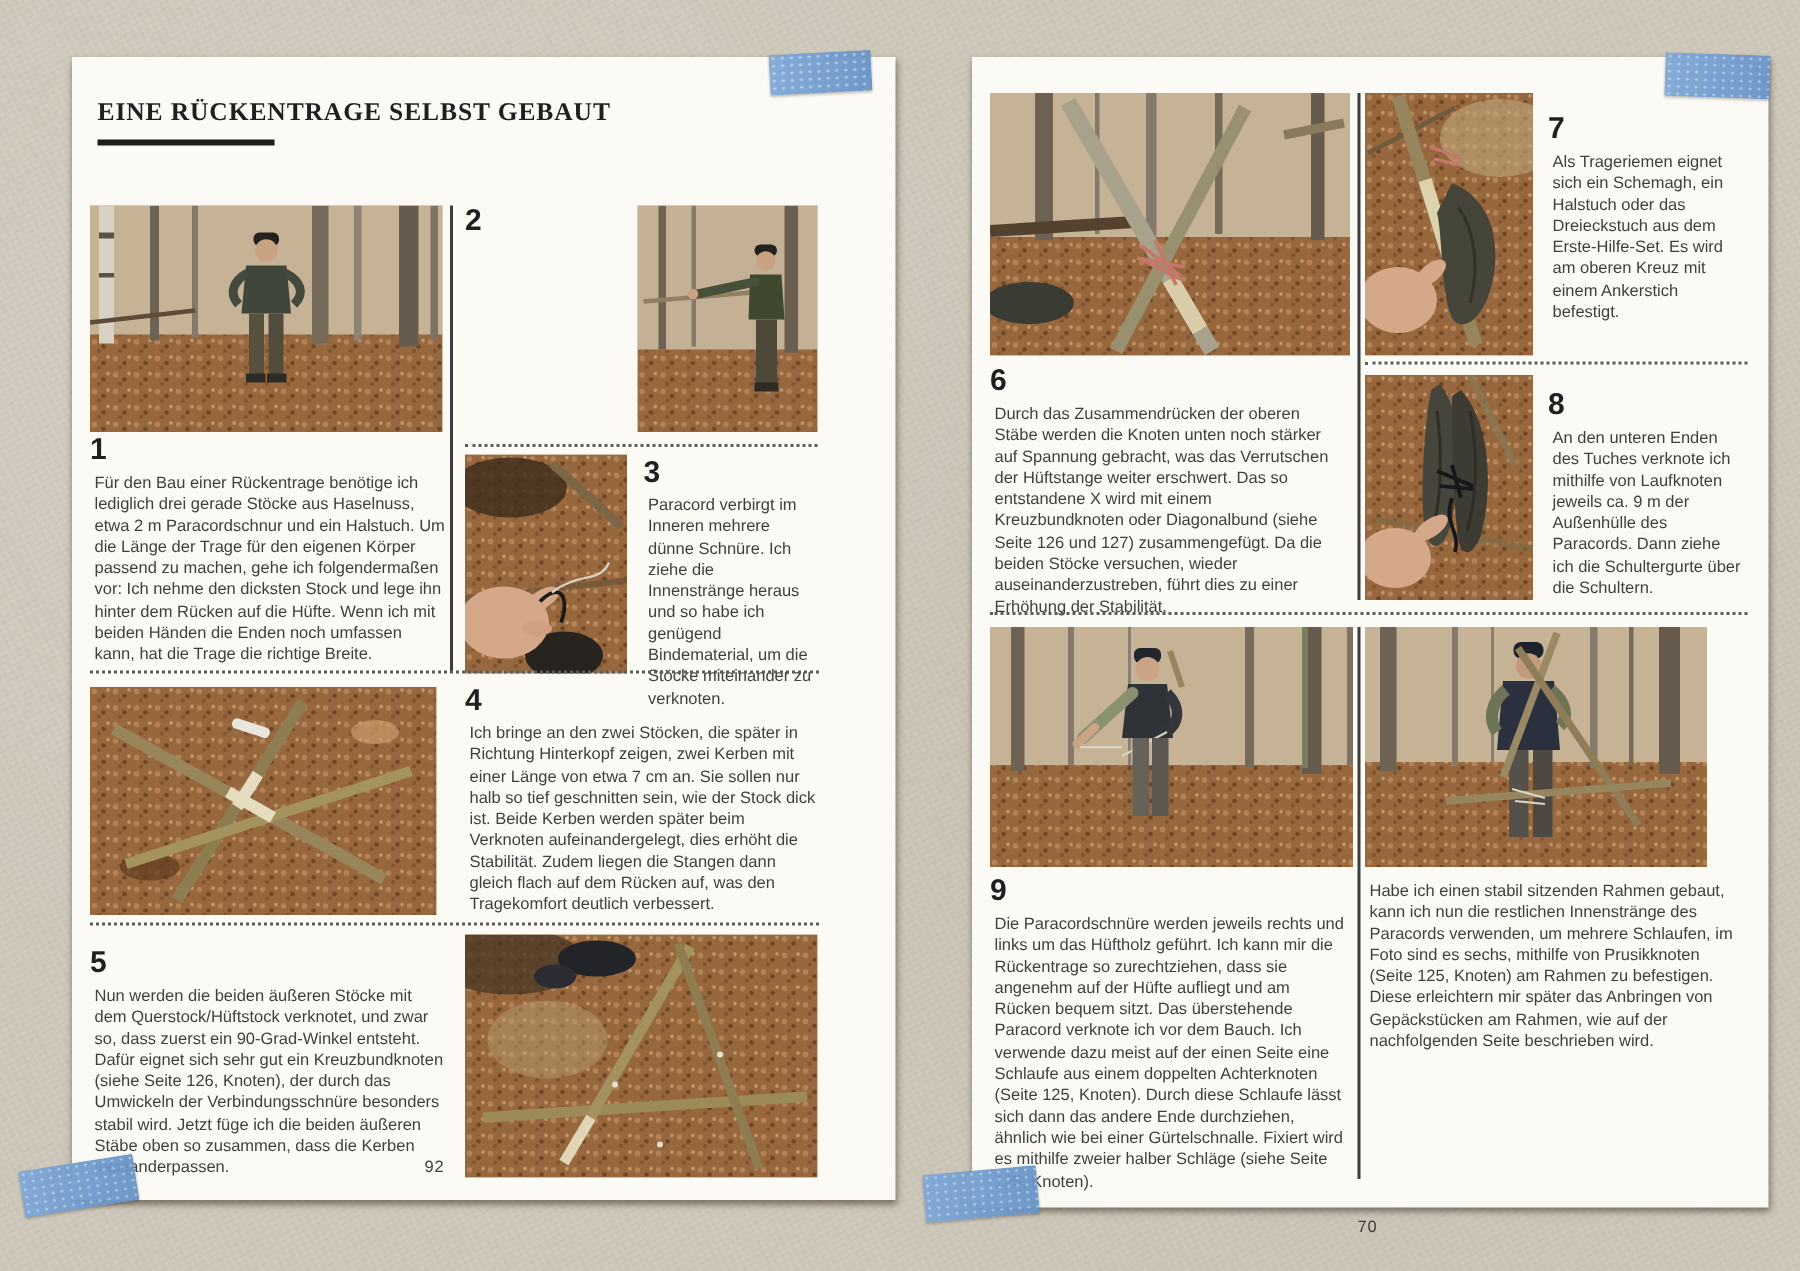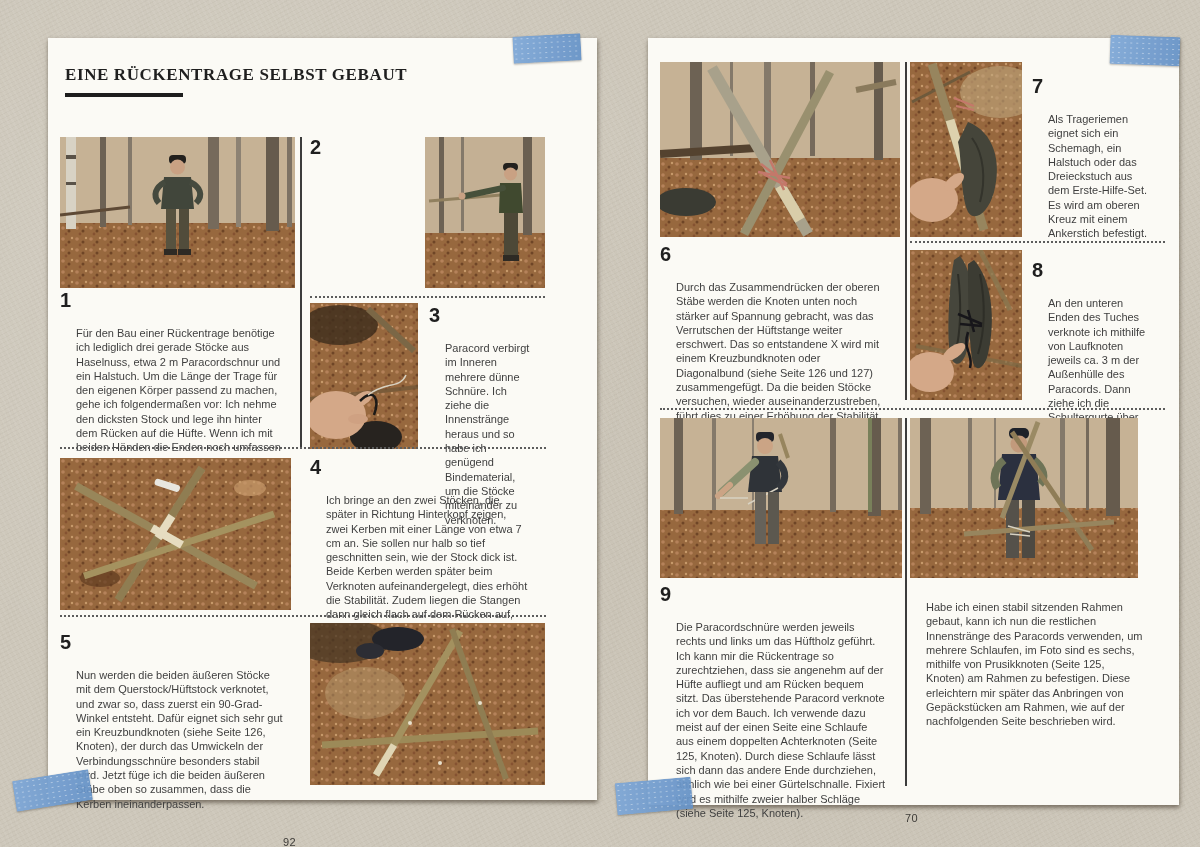--- a/index.html
+++ b/index.html
@@ -27,21 +27,21 @@
     font-family:Liberation Serif, serif;
   }
   .title-rule{background:#1d1d1d;}
   .vrule{background:#3c3c3c;width:1.5px;}
   .dotted{height:0;border-top:2px dotted #5c5c5c;}
   .step .num{
     position:static;display:block;font-size:20px;font-weight:800;color:#1f1f1f;
     line-height:1;margin:0 0 5px 0;letter-spacing:.5px;
   }
   .step .txt{
-    position:static;display:block;margin:16px;font-size:11px;line-height:1.3;
+    position:static;display:block;margin:3px;font-size:11px;line-height:1.3;
     color:#3f3f3f;hyphens:auto;text-align:left;
   }
   .photo{margin:0;overflow:hidden;background:#b9a583;}
   .photo svg{position:static;display:block;width:100%;height:100%;}
   .pagenum{
     position:absolute;z-index:2;font-size:11px;color:#3e3c38;letter-spacing:.5px;
   }
   .tape{
     position:absolute;z-index:5;background:#6f9dd2;opacity:.95;border-radius:1px;
     background-image:
@@ -251,21 +251,21 @@
         <path d="M48 24 C52 56 50 84 46 100 M70 24 C76 56 74 84 68 104" stroke="#2e2e27" stroke-width="2" fill="none"></path>
         <path d="M48 64 l24 10 M50 74 l22 2 M58 60 l6 22" stroke="#17161a" stroke-width="2.5"></path>
         <path d="M58 82 C52 100 64 104 60 118" stroke="#17161a" stroke-width="2.5" fill="none"></path>
         <ellipse cx="20" cy="122" rx="24" ry="20" fill="#d4a888"></ellipse>
         <ellipse cx="44" cy="102" rx="13" ry="6" fill="#d4a888" transform="rotate(-35 44 102)"></ellipse>
       </svg>
     </figure>
 
     <section class="step" style="left:384px;top:222px;width:133px;">
       <div class="num">8</div>
-      <p class="txt">An den unteren Enden des Tuches verknote ich mithilfe von Laufknoten jeweils ca. 3 m der Außenhülle des Paracords. Dann ziehe ich die Schultergurte über die Schultern.</p>
+      <p class="txt">An den unteren Enden des Tuches verknote ich mithilfe von Laufknoten jeweils ca. 9 m der Außenhülle des Paracords. Dann ziehe ich die Schultergurte über die Schultern.</p>
     </section>
 
     <section class="step" style="left:12px;top:206px;width:240px;">
       <div class="num">6</div>
       <p class="txt">Durch das Zusammendrücken der oberen Stäbe werden die Knoten unten noch stärker auf Spannung gebracht, was das Verrutschen der Hüftstange weiter erschwert. Das so entstandene X wird mit einem Kreuzbundknoten oder Diagonalbund (siehe Seite 126 und 127) zusammengefügt. Da die beiden Stöcke versuchen, wieder auseinanderzustreben, führt dies zu einer Erhöhung der Stabilität.</p>
     </section>
 
     <div class="dotted" style="left:12px;top:370px;width:505px;"></div>
 
     <figure class="photo" style="left:12px;top:380px;width:242px;height:160px;">
@@ -321,21 +321,21 @@
     <section class="step" style="left:12px;top:546px;width:242px;">
       <div class="num">9</div>
       <p class="txt">Die Paracordschnüre werden jeweils rechts und links um das Hüftholz geführt. Ich kann mir die Rückentrage so zurechtziehen, dass sie angenehm auf der Hüfte aufliegt und am Rücken bequem sitzt. Das überstehende Paracord verknote ich vor dem Bauch. Ich verwende dazu meist auf der einen Seite eine Schlaufe aus einem doppelten Achterknoten (Seite 125, Knoten). Durch diese Schlaufe lässt sich dann das andere Ende durchziehen, ähnlich wie bei einer Gürtelschnalle. Fixiert wird es mithilfe zweier halber Schläge (siehe Seite 125, Knoten).</p>
     </section>
 
     <section class="step" style="left:262px;top:546px;width:250px;">
       <p class="txt">Habe ich einen stabil sitzenden Rahmen gebaut, kann ich nun die restlichen Innenstränge des Paracords verwenden, um mehrere Schlaufen, im Foto sind es sechs, mithilfe von Prusikknoten (Seite 125, Knoten) am Rahmen zu befestigen. Diese erleichtern mir später das Anbringen von Gepäckstücken am Rahmen, wie auf der nachfolgenden Seite beschrieben wird.</p>
     </section>
   </div>
 
-  <div class="pagenum" style="left:283px;top:836px;">92</div>
+  <div class="pagenum" style="left:283px;top:772px;">92</div>
   <div class="pagenum" style="left:905px;top:812px;">70</div>
 
   <div class="tape" style="left:513px;top:35px;width:68px;height:27px;transform:rotate(-3deg);"></div>
   <div class="tape" style="left:1110px;top:36px;width:70px;height:29px;transform:rotate(2deg);"></div>
   <div class="tape" style="left:14px;top:775px;width:77px;height:31px;transform:rotate(-9deg);"></div>
   <div class="tape" style="left:616px;top:780px;width:76px;height:32px;transform:rotate(-5deg);"></div>
 
 </div>
 
 </body></html>

